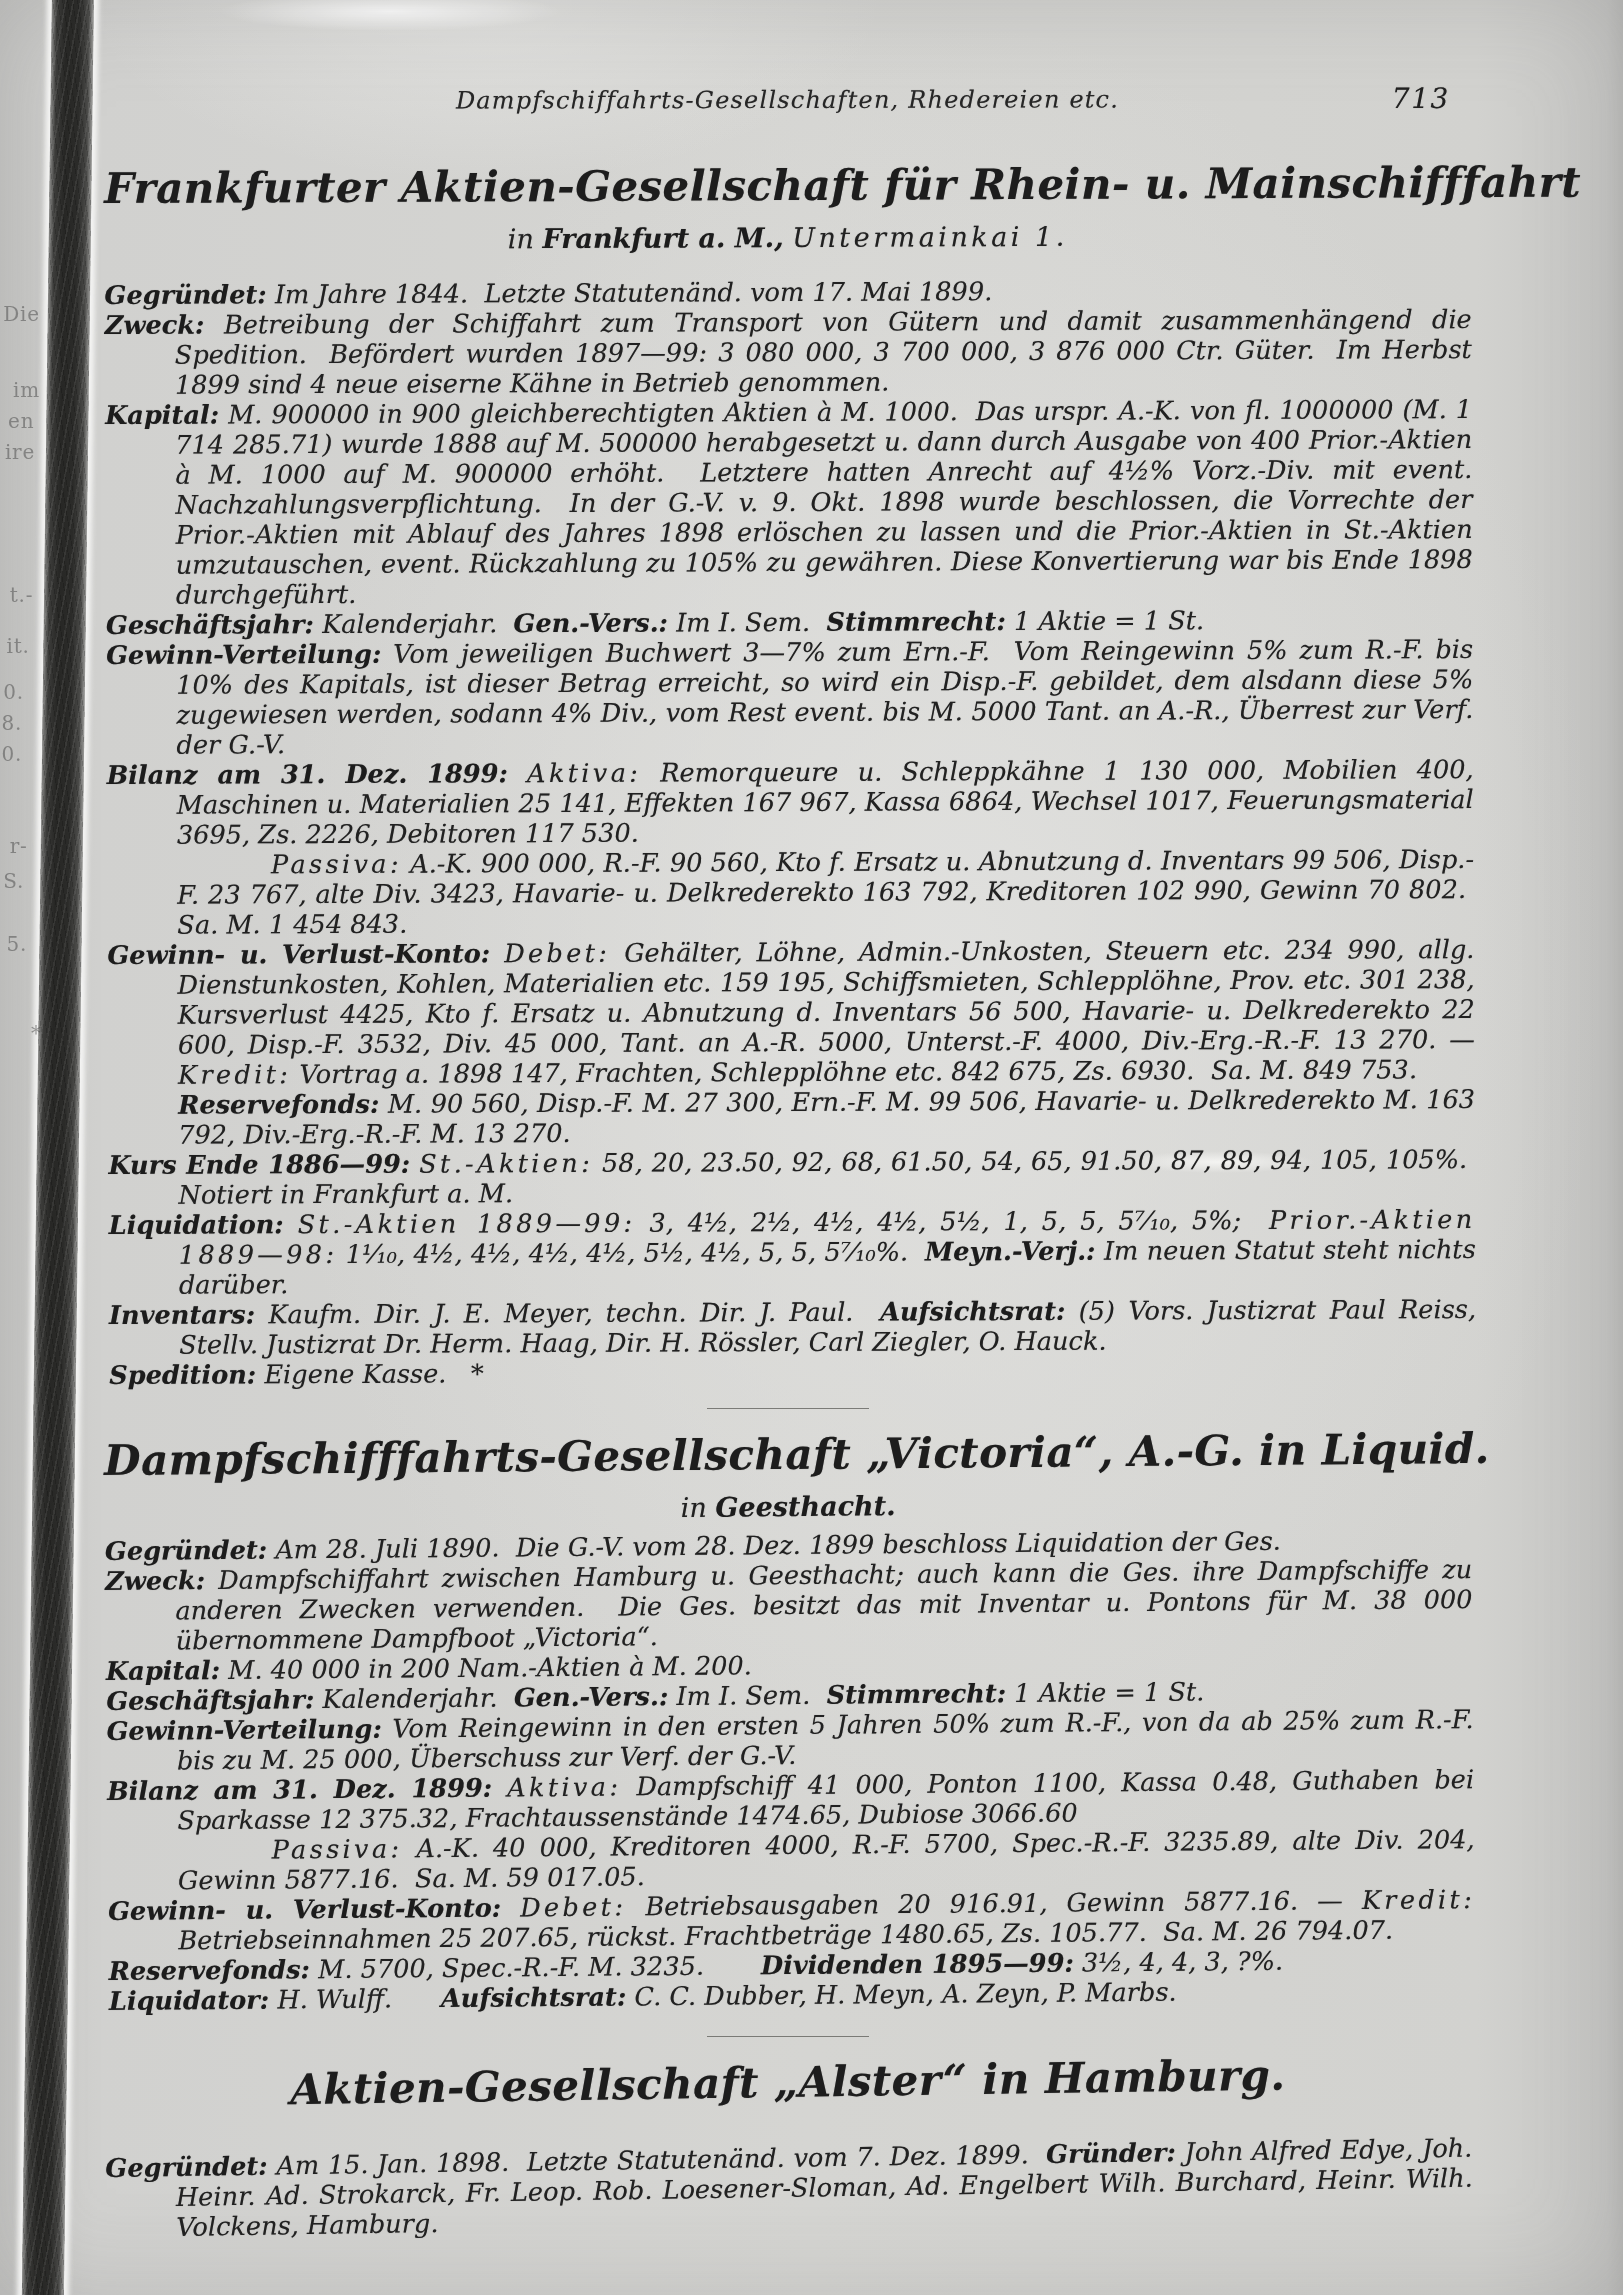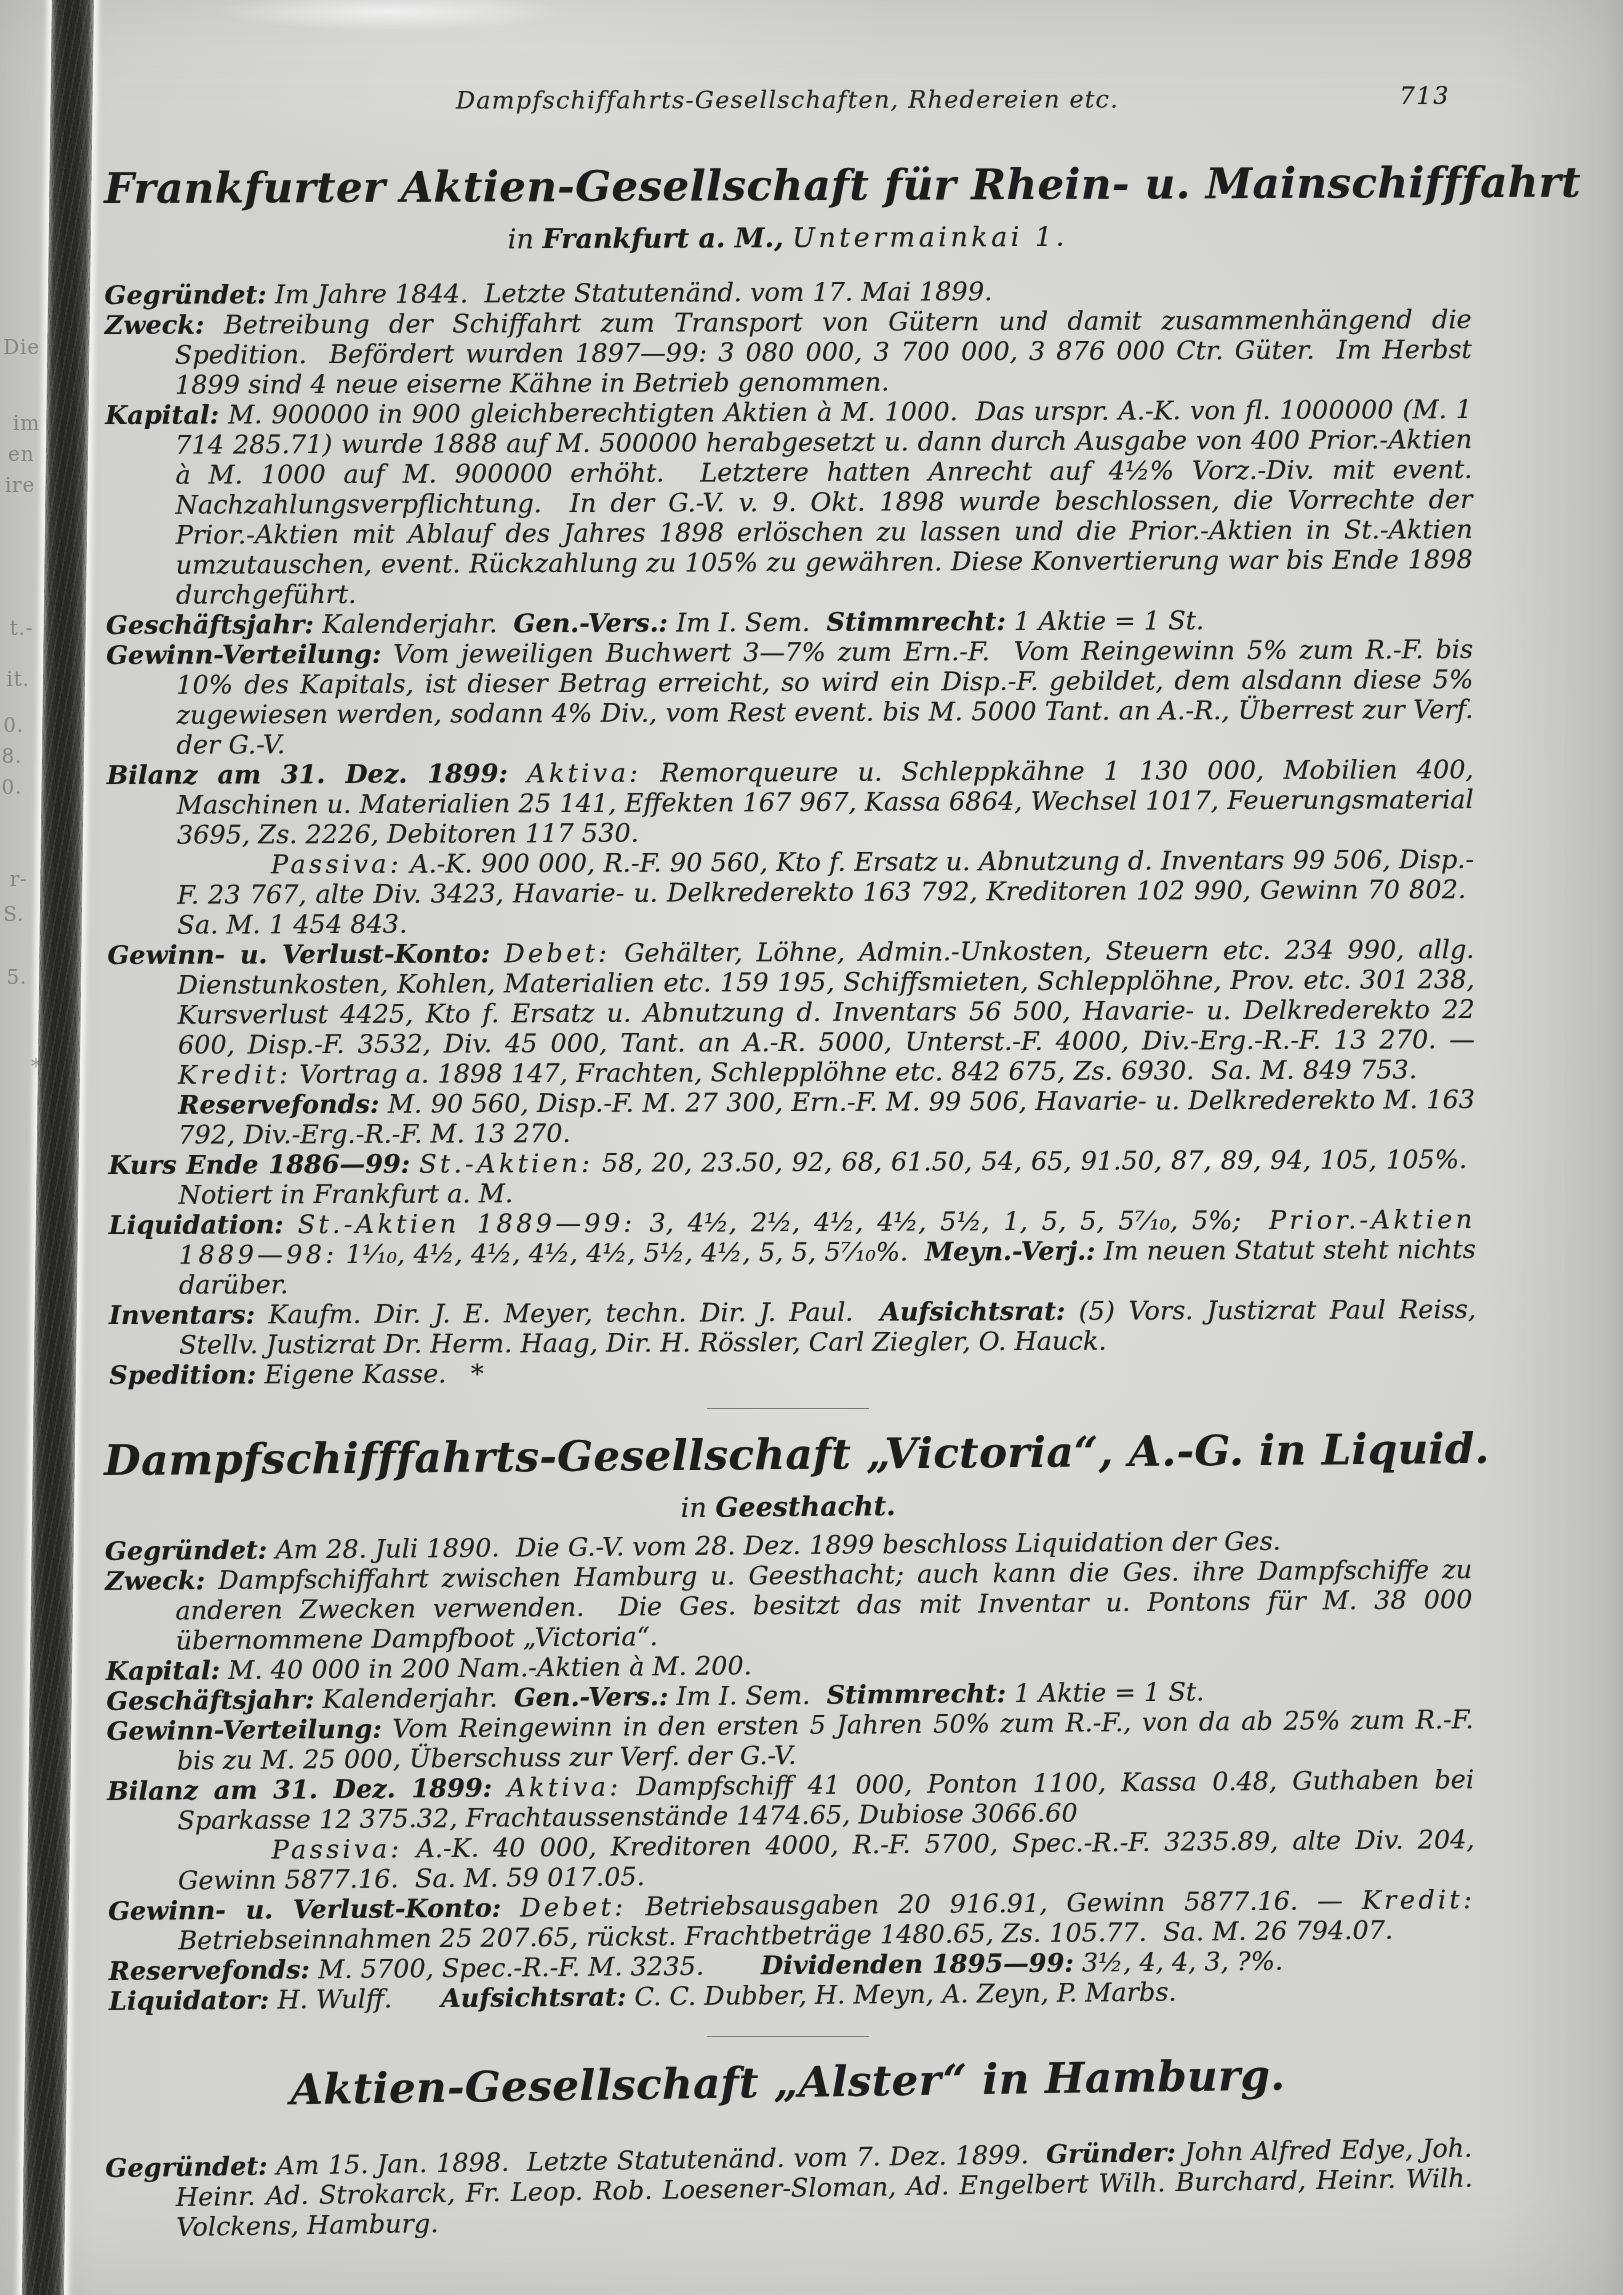--- a/index.html
+++ b/index.html
@@ -27,30 +27,29 @@
     background:
       repeating-linear-gradient(100deg, rgba(255,255,255,.07) 0 1.6px, transparent 1.6px 7.3px),
       repeating-linear-gradient(80deg, rgba(0,0,0,.18) 0 0.8px, transparent 0.8px 4.9px),
       linear-gradient(90deg,#8c8c8a 0%,#3c3c3a 12%,#272725 35%,#2b2b29 66%,#4a4a48 88%,#9c9c9a 100%);
     box-shadow:-4.9px 0 5.7px rgba(246,246,244,.95), 4.9px 0 5.7px rgba(246,246,244,.95);
   }
   .margin-frags{position:absolute;inset:0;pointer-events:none;}
   .frag{
     position:absolute;font-size:20px;color:rgba(70,70,70,.5);
     letter-spacing:0.8px;
-    margin-top:33px;
   }
   .content{
     position:absolute;left:104px;top:78px;width:1367px;
     text-shadow:0 0 0.8px rgba(33,33,33,.45);
     font-style:italic;
   }
   .runhead-row{position:relative;padding-top:8px;height:37px;transform:rotate(-0.1deg);}
   .runhead{text-align:center;font-size:24px;letter-spacing:1.2px;color:#262626;}
-  .pagenum{position:absolute;right:21px;top:4.9px;font-size:24px;letter-spacing:1.6px;}
+  .pagenum{position:absolute;right:21px;top:4.9px;font-size:28px;letter-spacing:1.6px;}
   section.company{transform-origin:left top;}
   .c1{transform:rotate(-0.25deg);}
   .c2{transform:rotate(-0.5deg);}
   .c3{transform:rotate(-0.85deg);}
   .title{
     margin:0;text-align:center;font-weight:bold;color:#1d1d1d;
     font-size:42px;line-height:1.15;letter-spacing:0.4px;white-space:nowrap;
   }
   .c1 .title{margin-top:42px;}
   .c2 .title{margin-top:28px;}

